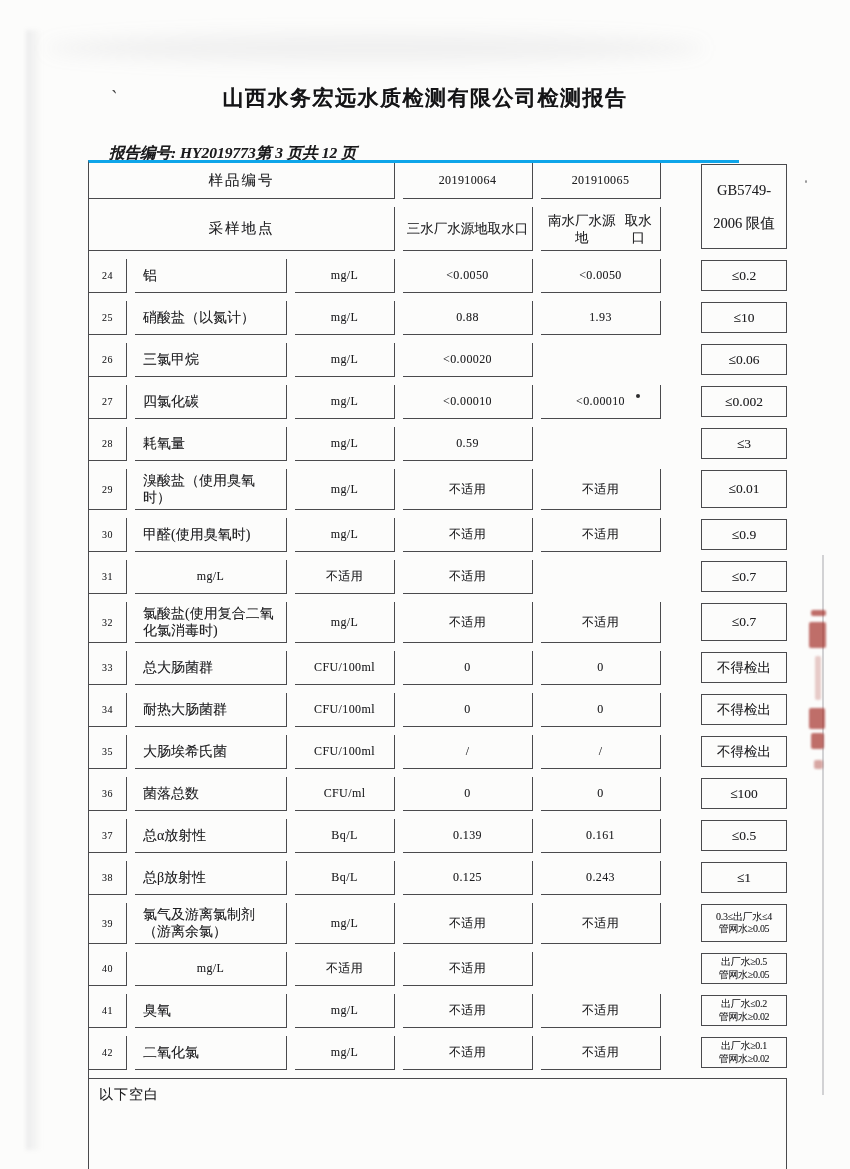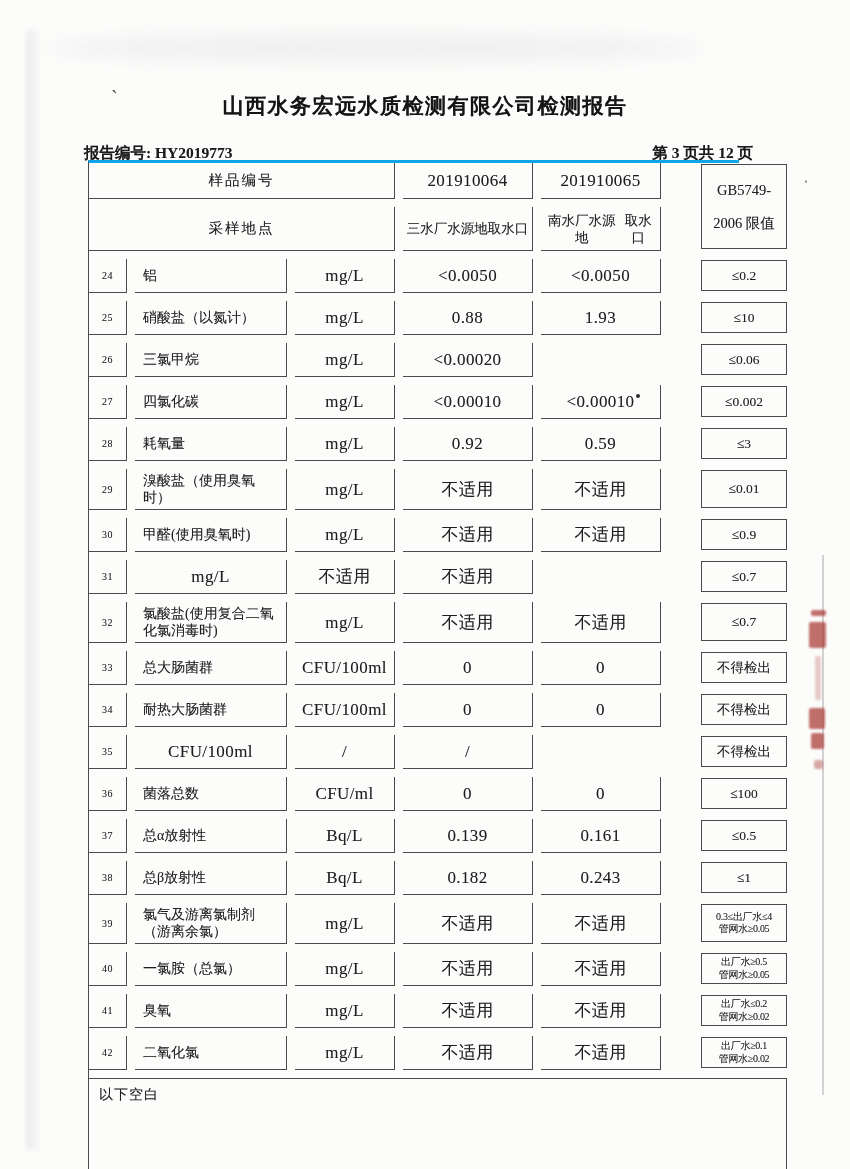--- a/index.html
+++ b/index.html
@@ -39,30 +39,31 @@
   .stamp > div{position:absolute;background:#a83832;border-radius:2px;}
   .stamp .s1{left:3px;top:0;width:15px;height:6px;}
   .stamp .s2{left:1px;top:12px;width:17px;height:26px;}
   .stamp .s3{left:7px;top:46px;width:6px;height:44px;opacity:.35;}
   .stamp .s4{left:1px;top:98px;width:16px;height:21px;}
   .stamp .s5{left:3px;top:123px;width:13px;height:16px;}
   .stamp .s6{left:6px;top:150px;width:9px;height:9px;opacity:.6;}
 
   
   .doc-title{
-    position:absolute;left:0;top:92px;width:850px;text-align:center;
+    position:absolute;left:0;top:84px;width:850px;text-align:center;
     font-family:"Liberation Sans","DejaVu Sans",sans-serif;
     font-weight:bold;font-size:21px;letter-spacing:1.5px;color:#141416;
     text-shadow:0 0 .5px rgba(0,0,0,.45);
   }
   .meta-row{
-    position:absolute;left:84px;top:143px;width:669px;
-    display:flex;justify-content:space-between;
+    position:absolute;left:109px;top:143px;width:669px;
+    display:flex;justify-content:flex-start;
     font-size:15.5px;font-weight:600;color:#1a1a1c;
     text-shadow:0 0 .4px rgba(0,0,0,.35);
+    font-style:italic;
   }
 
   
   .grid{
     position:absolute;left:88px;top:160px;width:650px;
     display:grid;
     grid-template-columns:38px 152px 100px 130px 120px 24px 86px;
     grid-template-rows:36px 44px;
     grid-auto-rows:minmax(34px,auto);
     border-top:3px solid #0ea5e9;
@@ -72,21 +73,21 @@
   }
   .cell{
     border-right:1px solid #4a4a4d;
     border-bottom:1px solid #4a4a4d;
     display:flex;align-items:center;justify-content:center;
     text-align:center;line-height:17px;padding:2px 3px;
     text-shadow:0 0 .4px rgba(20,20,25,.3);
   }
   .c-item{justify-content:flex-start;text-align:left;padding:3px 4px 3px 8px;font-size:14px;}
   .c-no{font-size:10px;letter-spacing:.5px;}
-  .c-unit,.c-val{letter-spacing:.4px;font-size:17px;}
+  .c-unit,.c-val{letter-spacing:.4px;font-size:12px;}
   .h-label{grid-column:1/4;font-size:14.5px;letter-spacing:2px;}
   .spacer{border:none;background:transparent;}
   .limitbox{
     grid-column:7;
     border:1px solid #4a4a4d;
     margin:1px 0 2px 0;
     display:flex;flex-direction:column;align-items:center;justify-content:center;
     text-align:center;font-size:13.5px;line-height:16px;padding:1px 2px;
     text-shadow:0 0 .4px rgba(20,20,25,.3);
   }
@@ -239,23 +240,20 @@
   <div class="cell c-no">
       <span>28</span>
     </div>
   <div class="cell c-item">
       <span>耗氧量</span>
     </div>
   <div class="cell c-unit">
       <span>mg/L</span>
     </div>
   <div class="cell c-val">
-      <span>0.92</span>
-    </div>
-  <div class="cell c-val">
       <span>0.59</span>
     </div>
   <div class="spacer"></div>
   <div class="limitbox">
     <span class="limit-l1">≤3</span>
     <span class="limit-l2"></span>
   </div>
 
   <div class="cell c-no">
       <span>29</span>
@@ -376,20 +374,23 @@
     </div>
   <div class="spacer"></div>
   <div class="limitbox">
     <span class="limit-l1">不得检出</span>
     <span class="limit-l2"></span>
   </div>
 
   <div class="cell c-no">
       <span>35</span>
     </div>
+  <div class="cell c-item">
+      <span>大肠埃希氏菌</span>
+    </div>
   <div class="cell c-unit">
       <span>CFU/100ml</span>
     </div>
   <div class="cell c-val">
       <span>/</span>
     </div>
   <div class="cell c-val">
       <span>/</span>
     </div>
   <div class="spacer"></div>
@@ -443,21 +444,21 @@
   <div class="cell c-no">
       <span>38</span>
     </div>
   <div class="cell c-item">
       <span>总β放射性</span>
     </div>
   <div class="cell c-unit">
       <span>Bq/L</span>
     </div>
   <div class="cell c-val">
-      <span>0.182</span>
+      <span>0.125</span>
     </div>
   <div class="cell c-val">
       <span>0.243</span>
     </div>
   <div class="spacer"></div>
   <div class="limitbox">
     <span class="limit-l1">≤1</span>
     <span class="limit-l2"></span>
   </div>
 
@@ -478,23 +479,20 @@
     </div>
   <div class="spacer"></div>
   <div class="limitbox two-line">
     <span class="limit-l1">0.3≤出厂水≤4</span>
     <span class="limit-l2">管网水≥0.05</span>
   </div>
 
   <div class="cell c-no">
       <span>40</span>
     </div>
-  <div class="cell c-item">
-      <span>一氯胺（总氯）</span>
-    </div>
   <div class="cell c-unit">
       <span>mg/L</span>
     </div>
   <div class="cell c-val">
       <span>不适用</span>
     </div>
   <div class="cell c-val">
       <span>不适用</span>
     </div>
   <div class="spacer"></div>

